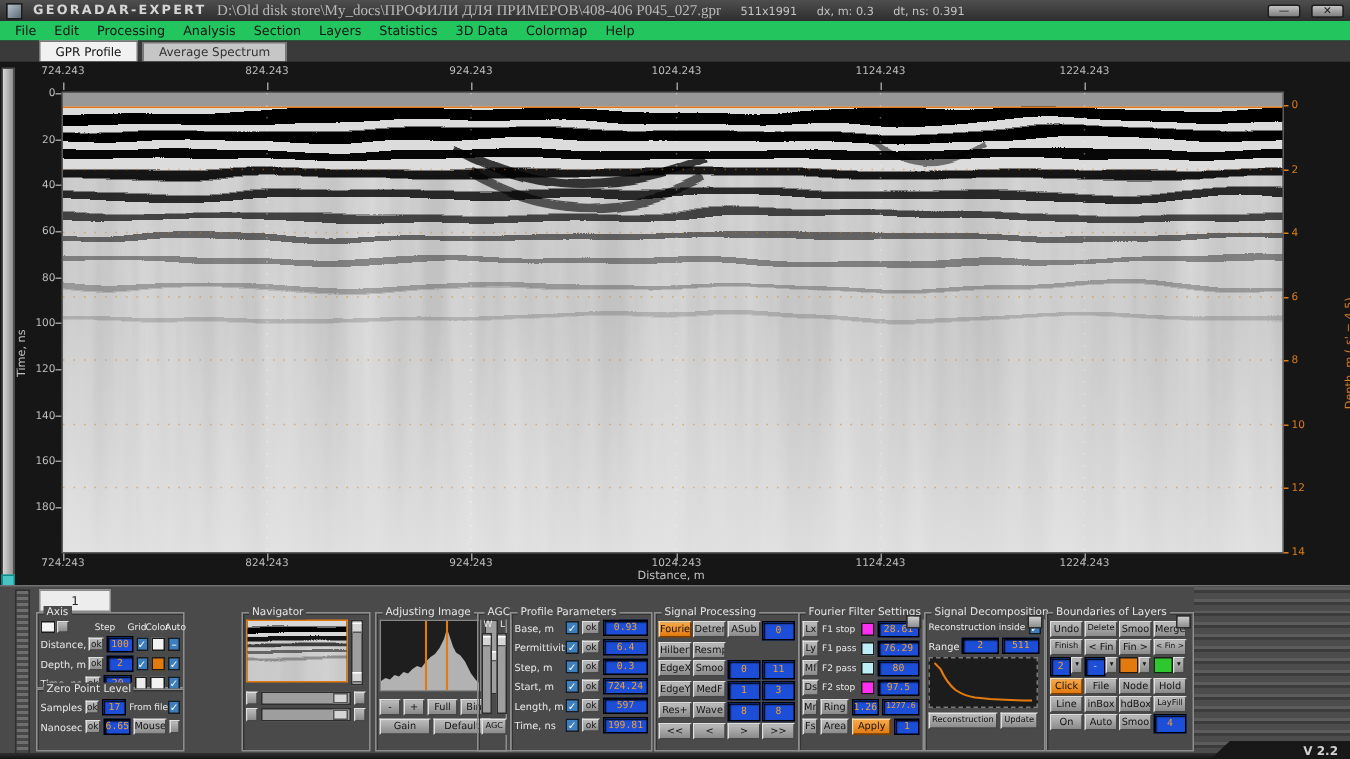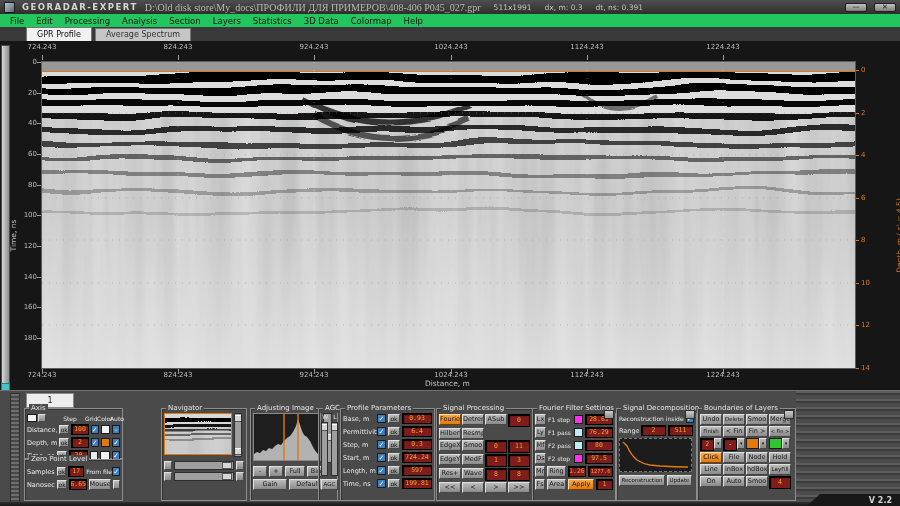--- a/index.html
+++ b/index.html
@@ -61,21 +61,21 @@
     box-shadow:inset 1px 1px 0 #343434;}
   .grp-label{position:absolute;top:-5px;left:4px;background:#4a4a4a;padding:0 2px;
     font-size:7px;line-height:9px;color:#e6e6e6;white-space:nowrap;}
   .row{display:flex;align-items:center;gap:2px;margin:2px 2px 0 2px;}
   .lbl{font-size:6.5px;color:#eaeaea;white-space:nowrap;}
   .btn{background:linear-gradient(#bcbcbc,#8a8a8a);border:1px solid;
     border-color:#e0e0e0 #474747 #474747 #e0e0e0;color:#141414;font-size:6.5px;
     height:11px;line-height:9px;text-align:center;padding:0;font-family:inherit;overflow:hidden;white-space:nowrap;}
   .btn.orange{background:linear-gradient(#f8a848,#e27a10);border-color:#ffd9a2 #7c3e00 #7c3e00 #ffd9a2;}
   .ok{width:12px;height:9px;font-size:6px;line-height:7px;}
-  .val{height:9px;background:#7f1d1d;border:1px solid #000;box-shadow:inset 1px 1px 1px #000;
+  .val{height:9px;background:#1d4ed8;border:1px solid #000;box-shadow:inset 1px 1px 1px #000;
     color:#f0a030;font-family:"DejaVu Sans Mono",monospace;font-size:6.5px;line-height:9px;text-align:center;overflow:hidden;}
   .chk{width:9px;height:9px;background:#3d7ebf;border:1px solid #1c1c1c;color:#fff;
     font-size:7px;line-height:8px;text-align:center;box-sizing:border-box;}
   .chk::after{content:"✓";}
   .chk.dash::after{content:"–";}
   .chk.off{background:#ececec;}
   .chk.off::after{content:"";}
   .swatch{width:11px;height:9px;border:1px solid #1c1c1c;box-sizing:border-box;}
   .vtrack{width:8px;background:#9e9e9e;border:1px solid #2e2e2e;position:relative;}
   .vthumb{position:absolute;left:0;right:0;height:5px;background:#d6d6d6;border-top:1px solid #fff;border-bottom:1px solid #555;}

